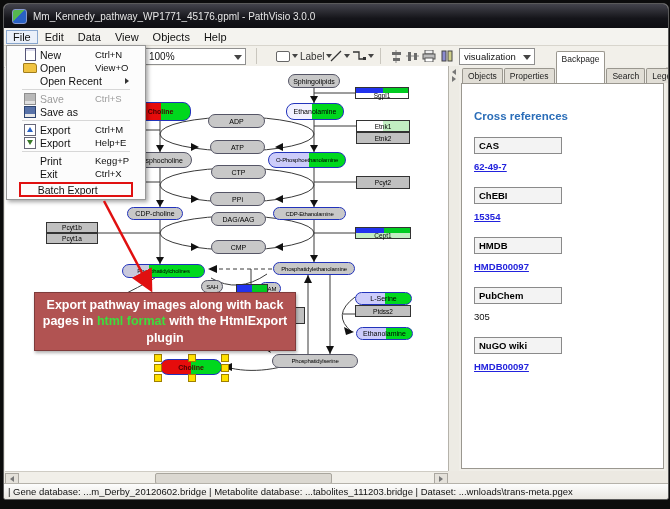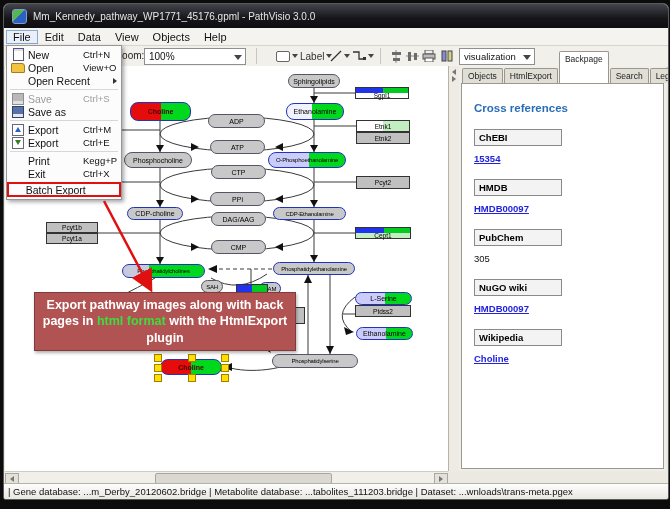--- a/index.html
+++ b/index.html
@@ -35,38 +35,38 @@
             border-left:1px solid #b5b2aa;border-right:1px solid #b5b2aa;text-align:center}
   .split-arrows{margin-top:3px}
   .tri-l{width:0;height:0;border-top:3px solid transparent;border-bottom:3px solid transparent;border-right:4px solid #777;margin:1px auto}
   .tri-r{width:0;height:0;border-top:3px solid transparent;border-bottom:3px solid transparent;border-left:4px solid #777;margin:1px auto}
   .rpanel{position:absolute;left:455px;top:62px;width:207px;height:405px;background:#f0eee8}
   .tabs{height:17px;display:flex;align-items:flex-end;padding-left:3px;gap:1px}
   .tab{font-size:8.5px;padding:2px 5px;background:#e1ded6;border:1px solid #9a978f;border-bottom:none;
        border-radius:2px 2px 0 0;color:#222;white-space:nowrap}
   .tab.active{background:#fff;position:relative;top:1px;padding-bottom:20px}
   .rcontent{position:absolute;left:2px;right:2px;top:17px;bottom:2px;background:#fff;
-            border:1px solid #9a978f;padding:8px 12px;overflow:hidden}
+            border:1px solid #9a978f;padding:16px 12px;overflow:hidden}
   .xref-heading{color:#2a6db8;font-weight:bold;font-size:11.5px;margin-top:10px}
   .xref-section{margin-top:13px}
   .xref-name{display:inline-block;min-width:78px;background:#f3f3f3;border:1px solid #8a8a8a;
              font-weight:bold;font-size:9.5px;padding:2px 4px;color:#000}
   .xref-value{margin-top:7px;font-size:9.5px;color:#111}
   a.xref-link{color:#2222dd;font-weight:bold;text-decoration:underline;cursor:pointer}
   
   .hscroll{position:absolute;left:1px;top:467px;width:443px;height:12px;background:#f1efe9;border-top:1px solid #cfccc4}
   .sbtn{position:absolute;top:1px;width:12px;height:10px;background:#e4e1da;border:1px solid #aaa7a0;
         display:flex;align-items:center;justify-content:center}
   .thumb{position:absolute;left:150px;top:1px;width:175px;height:9px;background:#dbd8d1;border:1px solid #a9a69e;border-radius:2px}
   .statusbar{position:absolute;left:0;bottom:0;width:100%;height:15px;
              background:linear-gradient(#fdfdfd,#e9e7e1);border-top:1px solid #b5b2aa;
              font-size:9.5px;display:flex;align-items:center;padding-left:4px;color:#111;white-space:nowrap}
   
   .filemenu{position:absolute;left:2px;top:41px;width:114px;background:#fcfcfc;border:1px solid #979797;
-            box-shadow:2px 2px 4px rgba(0,0,0,.35);z-index:50;padding:2px 0;font-size:10.5px;color:#111}
+            box-shadow:2px 2px 4px rgba(0,0,0,.35);z-index:50;padding:2px 12px;font-size:10.5px;color:#111}
   .fm-row{height:13px;display:flex;align-items:center;padding:0 4px;gap:3px}
   .fm-icon{width:14px;display:flex;justify-content:center}
   .fm-label{flex:1;white-space:nowrap}
   .fm-key{width:34px;font-size:9.5px}
   .fm-sep{height:1px;background:#d7d7d7;margin:2px 3px}
   .fm-row.disabled{color:#9c9c9c}
   .fm-row.batch{outline:2px solid #e01010;outline-offset:-2px;height:15px;margin-top:2px}
   .sub-arrow{width:0;height:0;border-top:3px solid transparent;border-bottom:3px solid transparent;border-left:4px solid #333}
   .ic-new{width:9px;height:11px;background:#fff;border:1px solid #557;box-shadow:inset 0 2px #dde}
   .ic-open{width:12px;height:8px;background:#f0c341;border:1px solid #a07d1d;border-radius:1px 3px 1px 1px}
@@ -276,48 +276,48 @@
   <div class="splitter">
     <div class="split-arrows">
       <div class="tri-l"></div>
       <div class="tri-r"></div>
     </div>
   </div>
 
   <div class="rpanel">
     <div class="tabs">
       <span class="tab">Objects</span>
-      <span class="tab">HtmlExport</span>
+      <span class="tab">Properties</span>
       <span class="tab active">Backpage</span>
       <span class="tab">Search</span>
       <span class="tab">Legend</span>
     </div>
     <div class="rcontent">
       <div class="xref-heading">Cross references</div>
 
       <div class="xref-section">
+        <span class="xref-name">CAS</span>
+        <div class="xref-value"><a class="xref-link">62-49-7</a></div>
+      </div>
+      <div class="xref-section">
         <span class="xref-name">ChEBI</span>
         <div class="xref-value"><a class="xref-link">15354</a></div>
       </div>
       <div class="xref-section">
         <span class="xref-name">HMDB</span>
         <div class="xref-value"><a class="xref-link">HMDB00097</a></div>
       </div>
       <div class="xref-section">
         <span class="xref-name">PubChem</span>
         <div class="xref-value"><span>305</span></div>
       </div>
       <div class="xref-section">
         <span class="xref-name">NuGO wiki</span>
         <div class="xref-value"><a class="xref-link">HMDB00097</a></div>
       </div>
-      <div class="xref-section">
-        <span class="xref-name">Wikipedia</span>
-        <div class="xref-value"><a class="xref-link">Choline</a></div>
-      </div>
 
     </div>
   </div>
 
   <div class="hscroll">
     <div class="sbtn" style="left:0">
         <div class="tri-l"></div>
       </div>
     <div class="thumb"></div>
     <div class="sbtn" style="right:0">
@@ -374,21 +374,21 @@
       <span class="fm-label">Export</span>
       <span class="fm-key">Ctrl+M</span>
     </div>
     <div class="fm-row">
       <span class="fm-icon">
           <span class="ic-port">
             <span class="dn"></span>
           </span>
         </span>
       <span class="fm-label">Export</span>
-      <span class="fm-key">Ctrl+E</span>
+      <span class="fm-key">Help+E</span>
     </div>
     <div class="fm-sep"></div>
     <div class="fm-row">
       <span class="fm-icon"></span>
       <span class="fm-label">Print</span>
       <span class="fm-key">Kegg+P</span>
     </div>
     <div class="fm-row">
       <span class="fm-icon"></span>
       <span class="fm-label">Exit</span>

